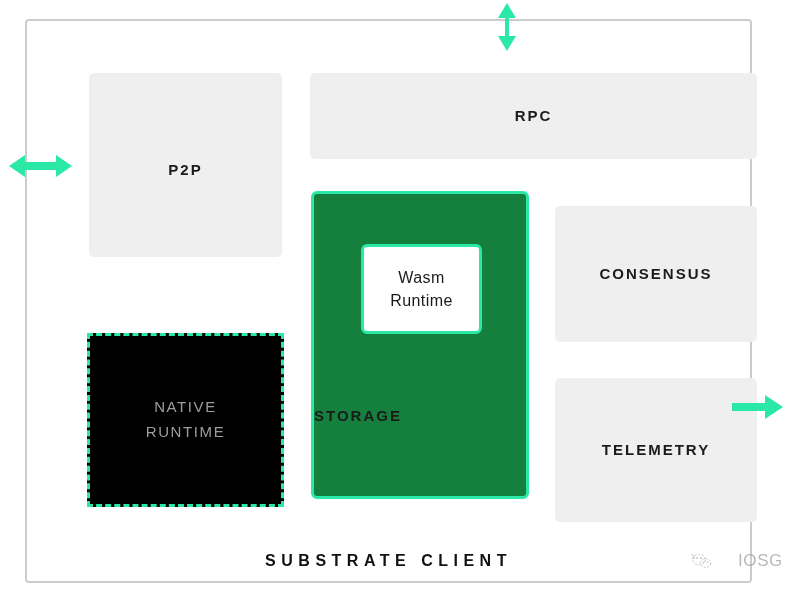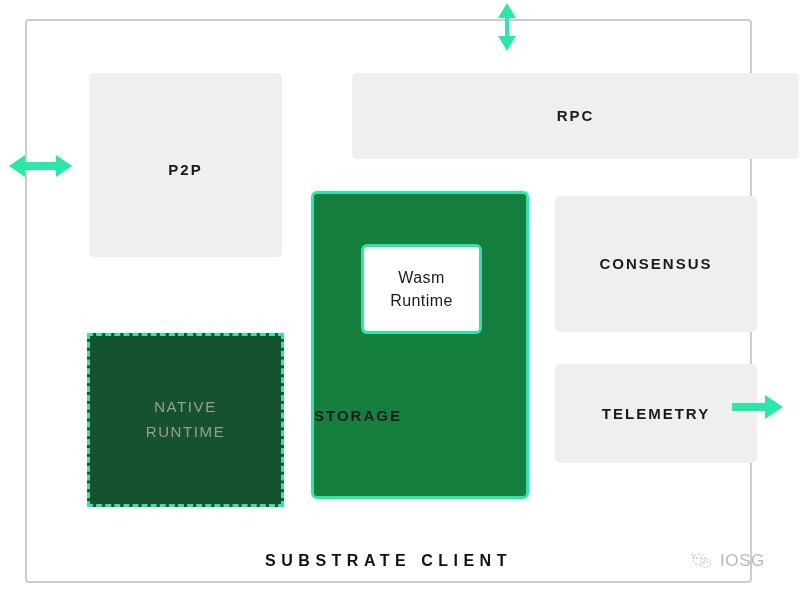--- a/index.html
+++ b/index.html
@@ -55,35 +55,34 @@
   #box-p2p .label {
     position: relative;
     top: 5px;
   }
   
   #box-rpc {
     left: 283px;
     top: 52px;
     width: 447px;
     height: 86px;
-    margin-left: 42px;
   }
   
   #box-consensus {
     left: 528px;
-    top: 175px;
+    top: 185px;
     width: 202px;
     height: 136px;
   }
   
   #box-telemetry {
     left: 528px;
-    top: 343px;
+    top: 357px;
     width: 202px;
-    height: 99px;
+    height: 144px;
   }
   
   #box-storage {
     position: absolute;
     left: 284px;
     top: 170px;
     width: 218px;
     height: 308px;
     box-sizing: border-box;
     border: 3px solid #2ae9a6;
@@ -126,21 +125,21 @@
   }
   
   #box-native {
     position: absolute;
     left: 60px;
     top: 312px;
     width: 197px;
     height: 174px;
     box-sizing: border-box;
     border: 3px dashed #2ae9a6;
-    background: #14532d;
+    background: #000000;
     display: flex;
     align-items: center;
     justify-content: center;
     text-align: center;
   }
   #box-native .label {
     color: #9d9d9d;
     font-weight: 400;
     font-size: 15px;
     letter-spacing: 1.6px;
@@ -180,21 +179,21 @@
     width: 52px;
     height: 30px;
   }
   
   #watermark {
     position: absolute;
     left: 690px;
     top: 551px;
     display: flex;
     align-items: flex-end;
-    gap: 6px;
+    gap: 24px;
     opacity: 0.62;
   }
   #watermark .wm-text {
     color: #8e8e8e;
     font-size: 17px;
     letter-spacing: 0.6px;
     font-weight: 400;
   }
 </style>
 </head>

